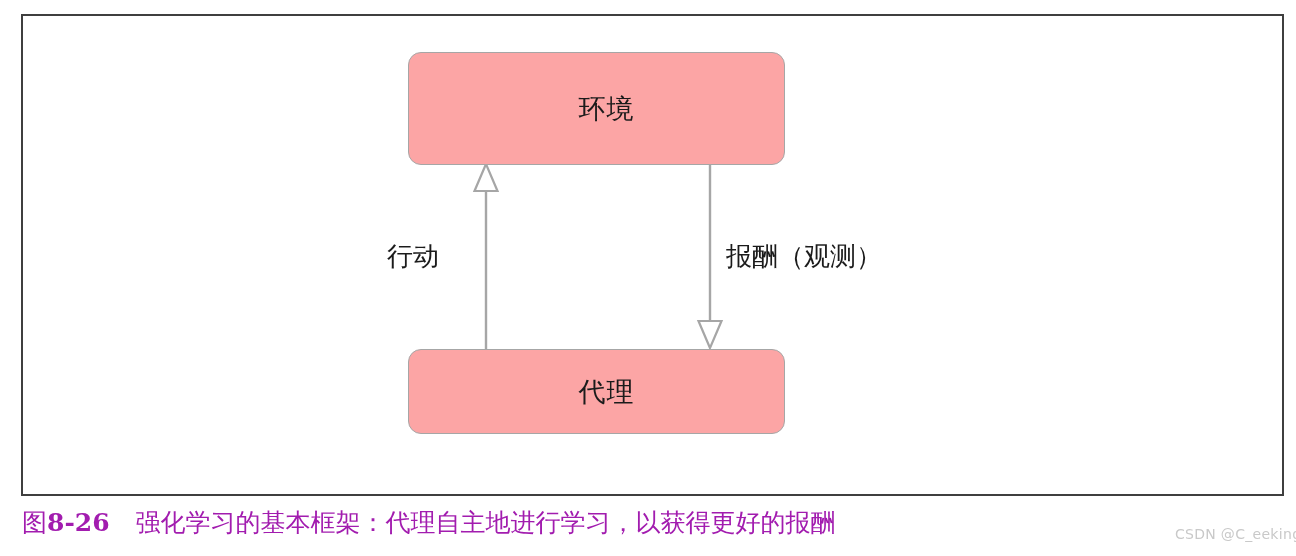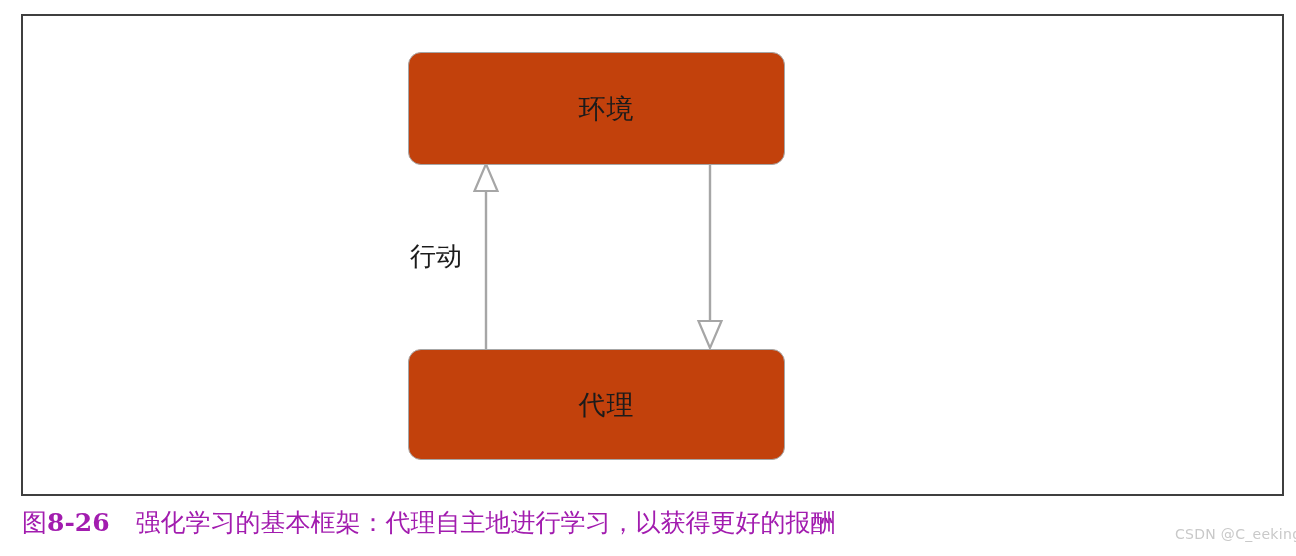--- a/index.html
+++ b/index.html
@@ -37,21 +37,21 @@
     position: absolute;
     left: 0;
     top: 0;
     width: 1296px;
     height: 500px;
     pointer-events: none;
   }
   
   .node-box {
     position: absolute;
-    background: #c2410c;
+    background: #fca5a5;
     border: 1.6px solid #a6a6a6;
     border-radius: 13px;
     box-sizing: border-box;
     display: flex;
     align-items: center;
     justify-content: center;
     padding-left: 20px;
   }
   .node-label {
     font-family: "DejaVu Serif", "Liberation Serif", serif;
@@ -63,33 +63,33 @@
   #node-environment {
     left: 408px;
     top: 52px;
     width: 377px;
     height: 113px;
   }
   #node-agent {
     left: 408px;
     top: 349px;
     width: 377px;
-    height: 111px;
+    height: 85px;
   }
   
   .edge-label {
     position: absolute;
     font-family: "DejaVu Serif", "Liberation Serif", serif;
     font-size: 26px;
     color: #1b1b1b;
     white-space: nowrap;
     line-height: 1;
   }
   #edge-label-action {
-    left: 410px;
+    left: 387px;
     top: 243px;
   }
   #edge-label-reward {
     left: 726px;
     top: 243px;
   }
   
   #figure-caption {
     position: absolute;
     left: 22px;
@@ -143,18 +143,19 @@
 
   <div class="node-box" id="node-environment">
     <span class="node-label">环境</span>
   </div>
 
   <div class="node-box" id="node-agent">
     <span class="node-label">代理</span>
   </div>
 
   <div class="edge-label" id="edge-label-action">行动</div>
+  <div class="edge-label" id="edge-label-reward">报酬（观测）</div>
 
   <div id="figure-caption"><span>图</span><span id="caption-number">8-26</span><span id="caption-gap"></span><span>强化学习的基本框架：代理自主地进行学习，以获得更好的报酬</span></div>
 
   <div id="watermark">CSDN @C_eeking</div>
 
 </div>
 
 </body></html>

